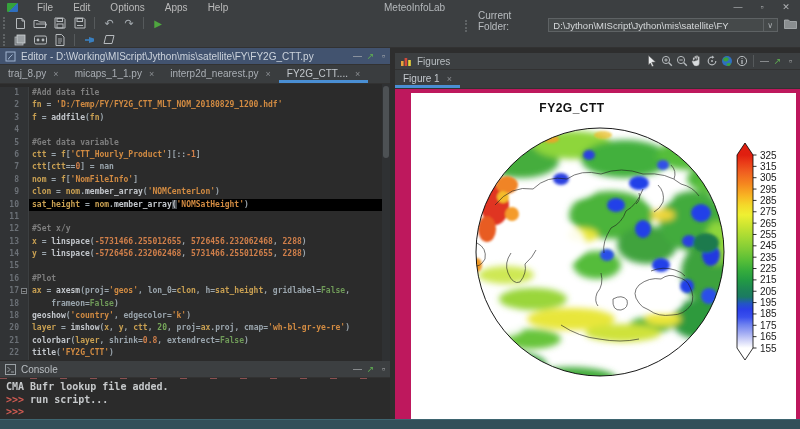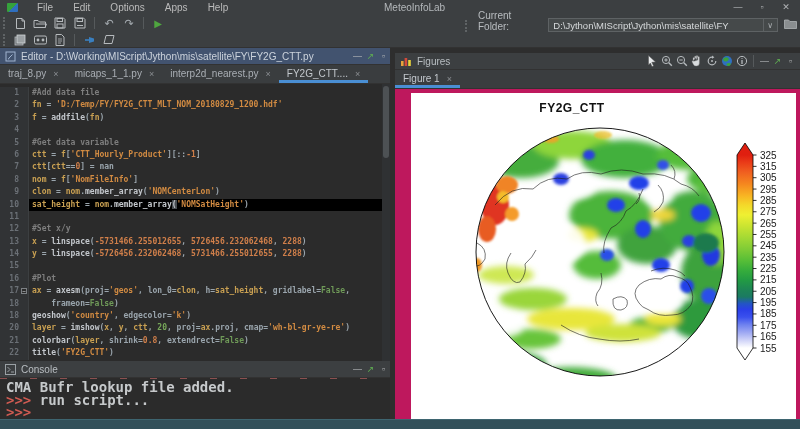--- a/index.html
+++ b/index.html
@@ -69,21 +69,21 @@
   .code-line.hl .code-text { background:#000000; }
   .tok-c{color:#7e7e7e} .tok-s{color:#d28b42} .tok-n{color:#d07f4a}
   .tok-v{color:#c9a052} .tok-k{color:#6f9a58} .tok-g{color:#77a85a}
   .tok-f{color:#c3c7cc} .tok-p{color:#9aa5ad}
   .tok-b{color:#c3c7cc; background:#474c51}
   .vscroll { position:absolute; right:0; top:0; width:8px; height:100%; background:#2f3133; }
   .vthumb { position:absolute; right:1px; top:2px; width:6px; height:72px; background:#4d5154; border-radius:3px; }
 
   
   .console-content { position:relative; height:42px; background:#2b2b2b; padding:3px 0 0 6px;
-                     font-family:"DejaVu Sans Mono",monospace; font-size:14px; font-weight:bold; }
+                     font-family:"DejaVu Sans Mono",monospace; font-size:10px; font-weight:bold; }
   .console-content::before { content:""; position:absolute; left:0; top:0; right:0; height:1px;
      background:repeating-linear-gradient(90deg,#8a5050 0 7px,transparent 7px 30px); }
   .cline { height:12.5px; line-height:12.5px; white-space:pre; color:#c6c9cb; }
   .cprompt { color:#cf5b52; }
 
   
   .fig-tools { margin-left:auto; display:flex; align-items:center; }
   .fbtn { width:15px; height:15px; display:flex; align-items:center; justify-content:center; }
   .fig-content { position:relative; height:335px; background:#be185d; }
   .fig-white { position:absolute; left:16px; top:4px; width:385px; height:331px; background:#ffffff; }

